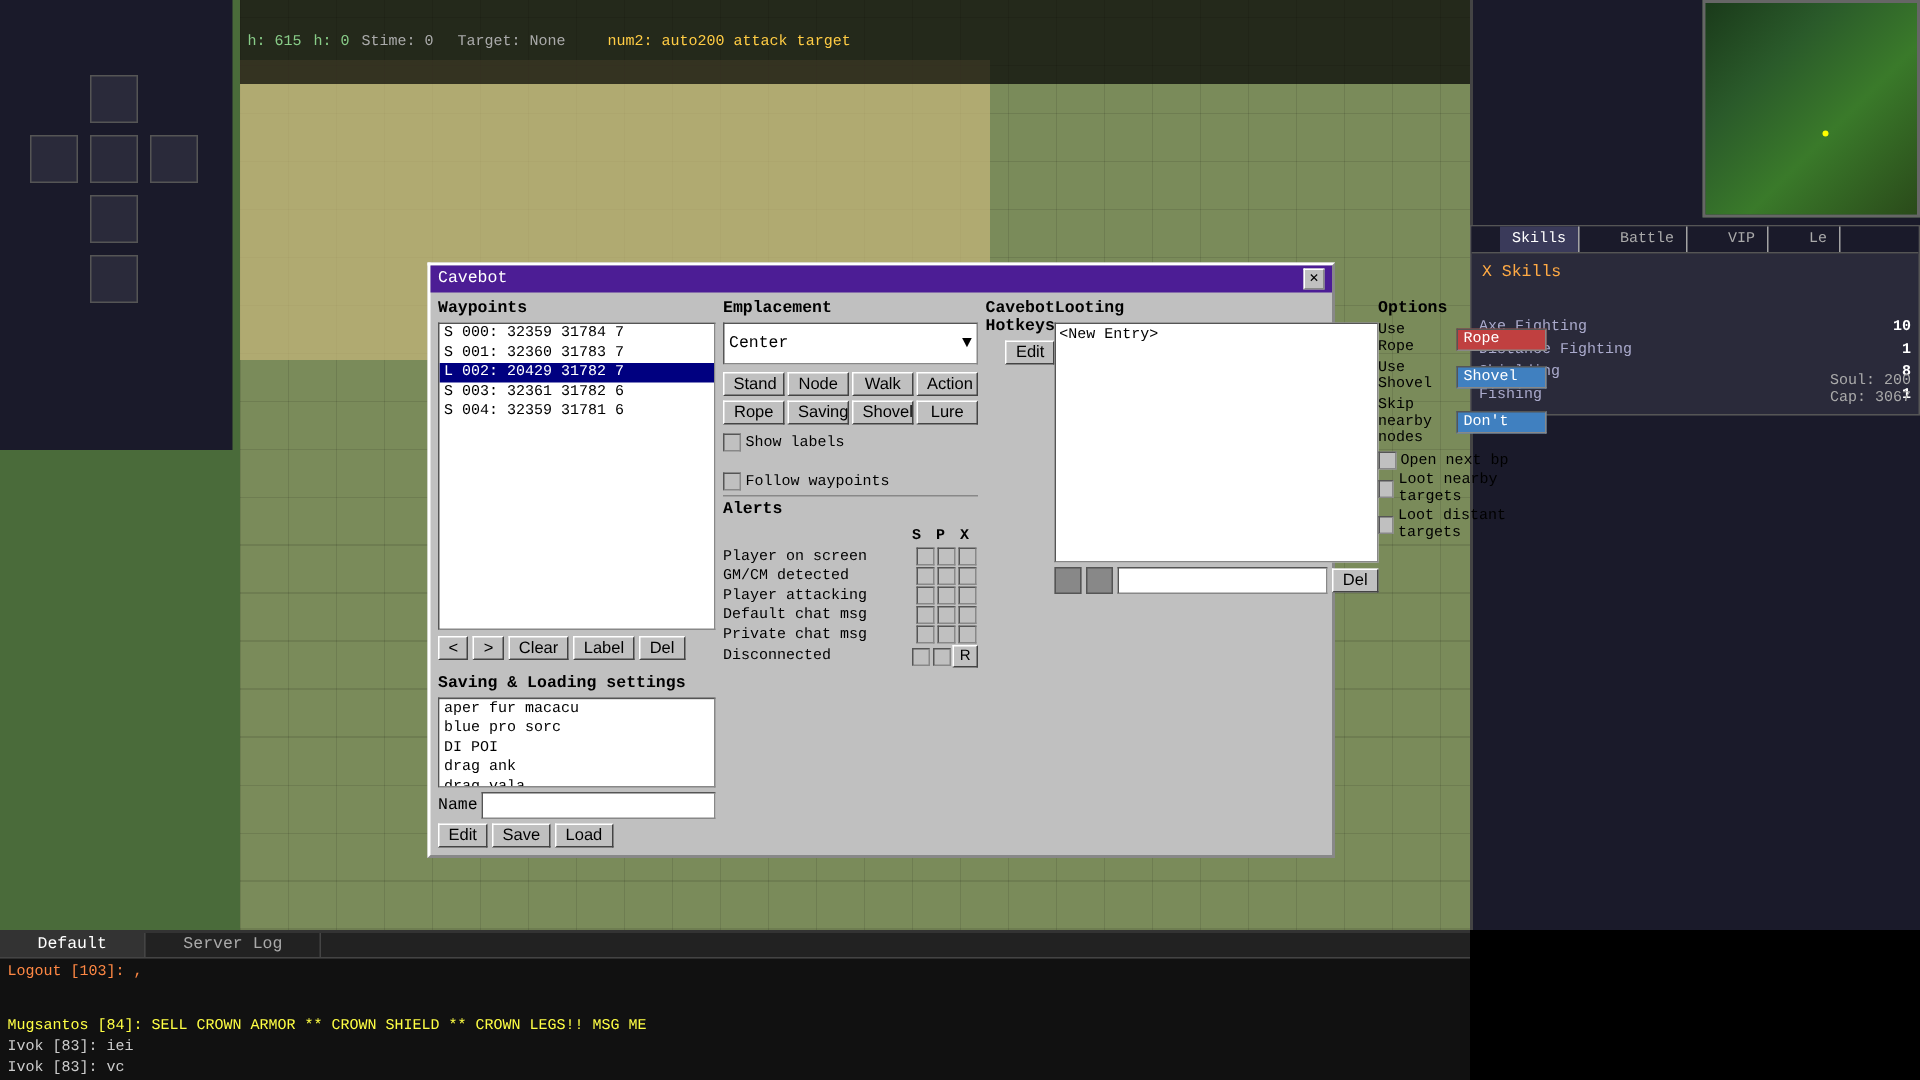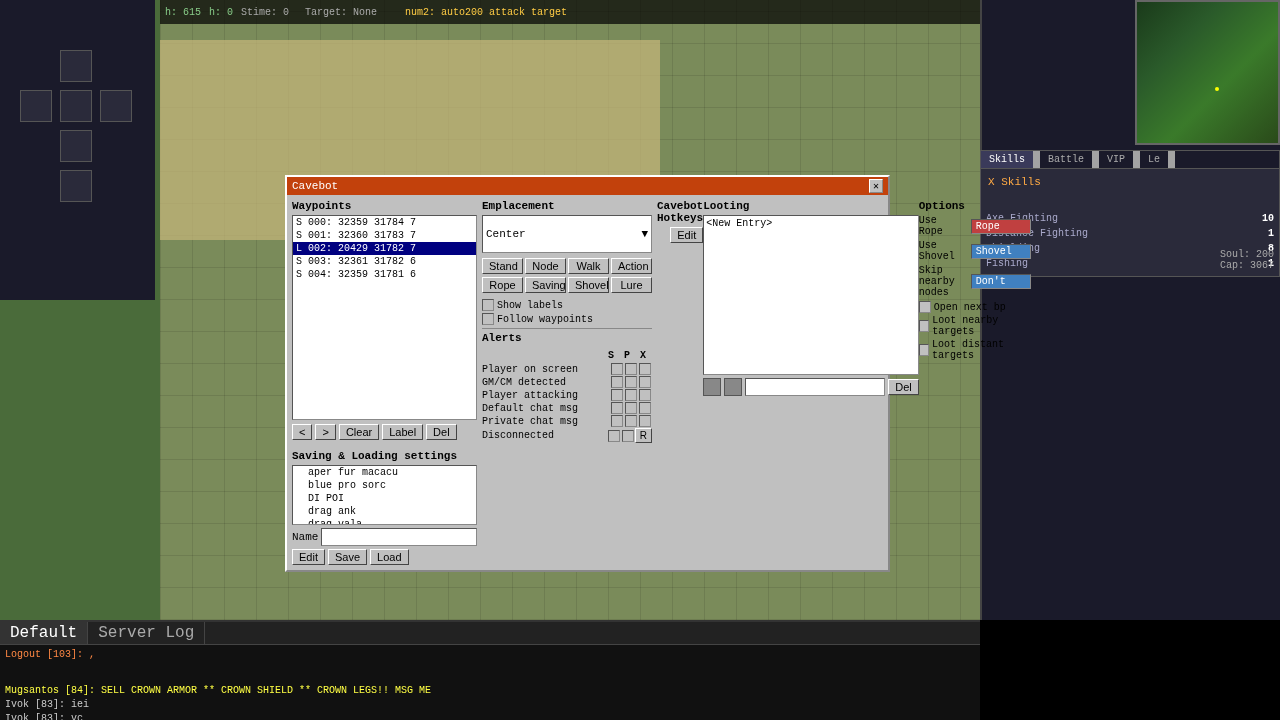--- a/index.html
+++ b/index.html
@@ -44,21 +44,21 @@
       height: 200px;
       background: #c8b87a;
       opacity: 0.7;
     }
 
     
     #top-hud {
       position: absolute;
       top: 0; left: 160px;
       width: 820px;
-      height: 24px;
+      height: 56px;
       background: rgba(0,0,0,0.7);
       display: flex;
       align-items: center;
       padding: 2px 5px;
       gap: 8px;
       font-size: 10px;
       color: #ccc;
       z-index: 5;
     }
 
@@ -115,21 +115,22 @@
       display: flex;
       background: #1a1a2a;
       border-bottom: 1px solid #555;
     }
 
     .skill-tab {
       padding: 3px 8px;
       font-size: 10px;
       color: #aaa;
       cursor: pointer;
-      border-right: 7px solid #a3a3a3;
+      border-right: 1px solid #a3a3a3;
+      margin-left: 19px;
     }
 
     .skill-tab.active {
       background: #3a3a5a;
       color: #fff;
     }
 
     .skills-content {
       padding: 5px;
     }
@@ -164,22 +165,22 @@
       overflow: hidden;
     }
 
     .log-tabs {
       display: flex;
       background: #222;
       border-bottom: 1px solid #444;
     }
 
     .log-tab {
-      padding: 2px 10px;
-      font-size: 16px;
+      padding: 2px 25px;
+      font-size: 11px;
       color: #aaa;
       cursor: pointer;
       border-right: 1px solid #444;
     }
 
     .log-tab.active {
       background: #333;
       color: #fff;
     }
 
@@ -202,21 +203,21 @@
       background: #c0c0c0;
       border: 2px solid #888;
       border-top: 2px solid #fff;
       border-left: 2px solid #fff;
       z-index: 100;
       font-size: 11px;
       color: #000;
     }
 
     .dialog-titlebar {
-      background: #c2410c;
+      background: #4c1d95;
       color: #fff;
       padding: 2px 5px;
       display: flex;
       justify-content: space-between;
       align-items: center;
       font-size: 11px;
     }
 
     .dialog-close {
       width: 14px; height: 14px;
@@ -295,21 +296,21 @@
     }
 
     
     .emplacement-panel {
       width: 170px;
       flex-shrink: 0;
     }
 
     .emp-dropdown {
       width: 100%;
-      height: 38px;
+      height: 28px;
       background: #fff;
       border: 1px solid #888;
       border-top-color: #555;
       border-left-color: #555;
       font-size: 11px;
       padding: 1px 3px;
       margin-bottom: 5px;
       display: flex;
       align-items: center;
       justify-content: space-between;
@@ -399,21 +400,21 @@
       background: #fff;
       border: 1px solid #888;
       border-top-color: #555;
       border-left-color: #555;
       overflow-y: auto;
       font-size: 10px;
       color: #000;
     }
 
     .saving-list-item {
-      padding: 1px 15px;
+      padding: 1px 3px;
     }
 
     .name-row {
       display: flex;
       align-items: center;
       gap: 3px;
       margin-top: 3px;
     }
 
     .name-input {
@@ -736,21 +737,21 @@
           <button class="win-btn">Saving</button>
           <button class="win-btn">Shovel</button>
           <button class="win-btn">Lure</button>
         </div>
         <div style="display:flex; gap:10px; margin-top:6px;">
           <label class="checkbox-label">
             <span class="win-checkbox"></span>
             <span>Show labels</span>
           </label>
         </div>
-        <div style="margin-top:2px;">
+        <div style="margin-top:14px;">
           <label class="checkbox-label">
             <span class="win-checkbox"></span>
             <span>Follow waypoints</span>
           </label>
         </div>
       </div>
 
       <hr class="sep-line">
 
       <div>

